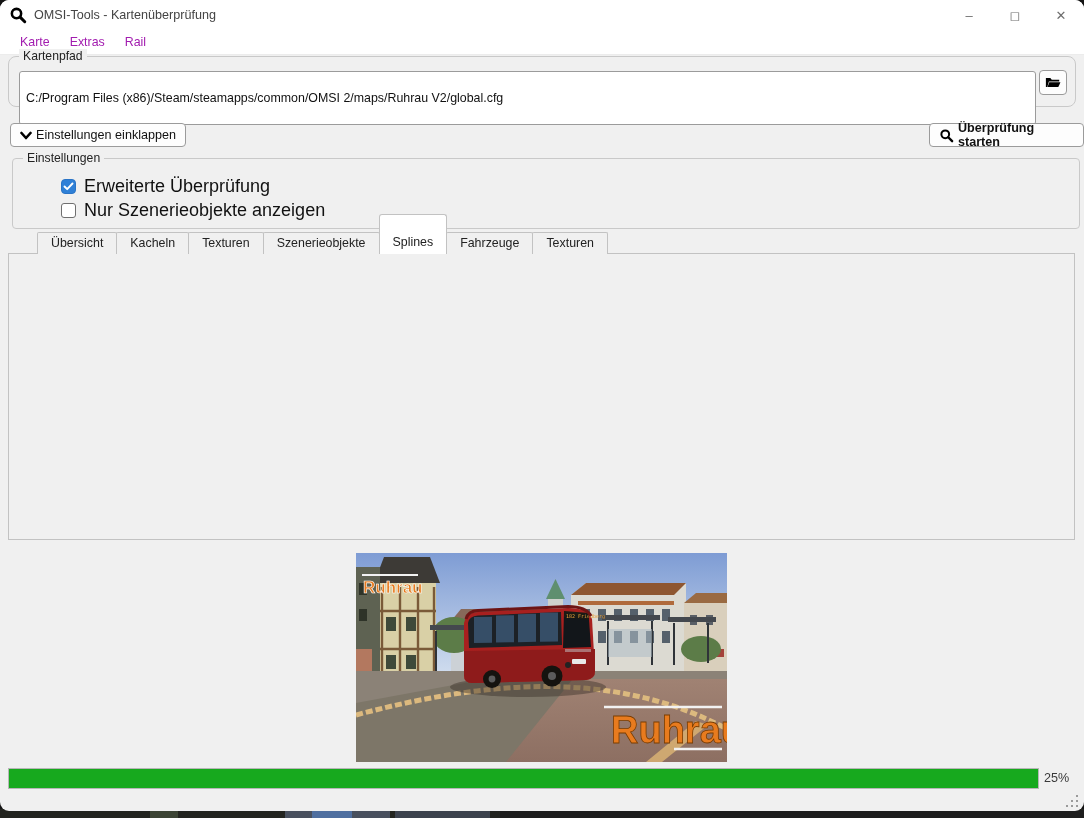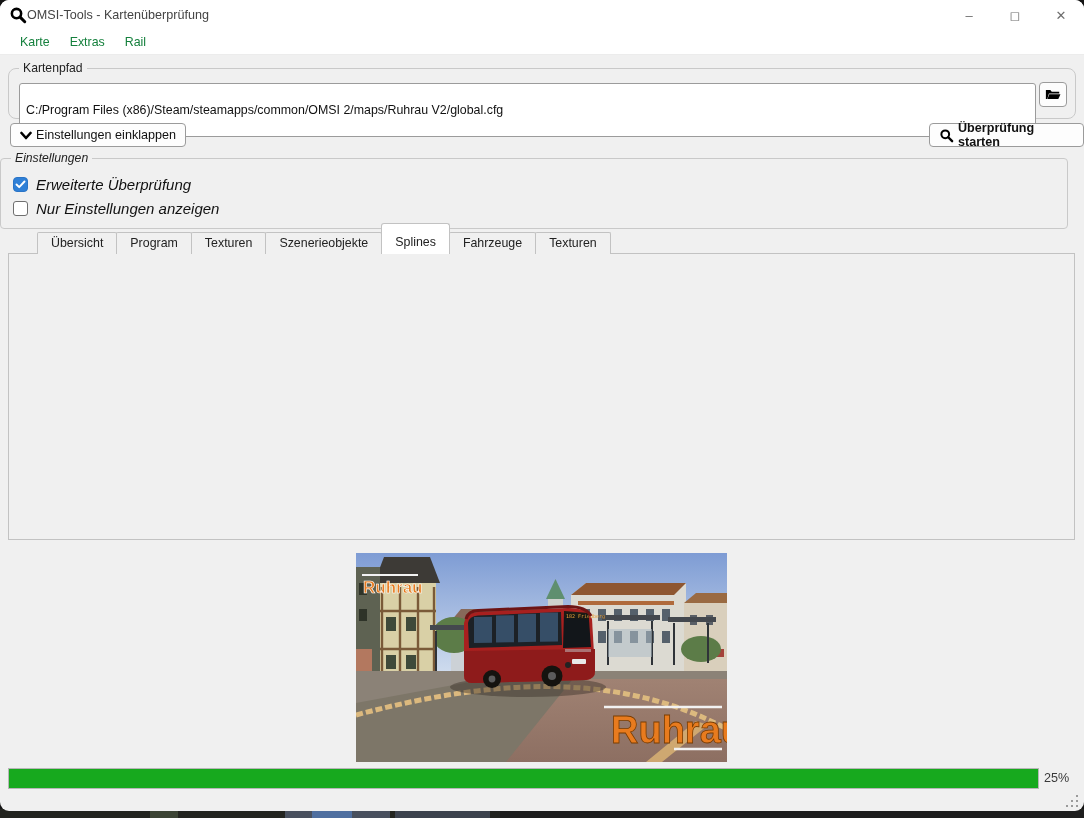--- a/index.html
+++ b/index.html
@@ -5,54 +5,54 @@
   html,body{margin:0;padding:0;background:#101010;}
   .stage{position:relative;width:1084px;height:818px;background:#141414;overflow:hidden;
          font-family:"Liberation Sans",sans-serif;color:#1a1a1a;}
   .taskbar{position:absolute;left:0;bottom:0;width:1084px;height:9px;background:#23241f;}
   .taskbar .tb{position:absolute;top:1px;height:8px;}
   .win{position:absolute;top:0;left:0;width:1084px;height:811px;background:#f0f0f0;
        border-radius:9px 9px 9px 9px;overflow:hidden;}
   
   .titlebar{position:absolute;top:0;left:0;right:0;height:30px;background:#ffffff;display:flex;align-items:center;}
   .app-icon{width:18px;height:18px;margin-left:9px;}
-  .title-text{font-size:12.6px;color:#444;}
+  .title-text{margin-left:7px;font-size:12.6px;color:#444;}
   .win-controls{margin-left:auto;display:flex;height:30px;}
   .win-btn{width:46px;height:30px;display:flex;align-items:center;justify-content:center;
            color:#6e6e6e;font-size:13px;}
   
   .menubar{position:absolute;top:30px;left:0;right:0;height:25px;background:#ffffff;display:flex;
            align-items:center;padding-left:10px;box-sizing:border-box;border-bottom:1px solid #ececec;}
-  .menu-item{padding:3px 10px;font-size:12.4px;color:#15803d;}
+  .menu-item{padding:3px 10px;font-size:12.4px;color:#a21caf;}
   
   .groupbox{position:absolute;border:1px solid #c9c9c9;border-radius:4px;background:#f0f0f0;}
   .group-label{position:absolute;top:-8px;left:10px;background:#f0f0f0;padding:0 4px;font-size:12.2px;color:#222;}
   
   .path-input{position:absolute;left:10px;top:14px;width:1003px;height:20px;border:1px solid #9b9b9b;
               border-radius:3px;background:#fff;font-family:"Liberation Sans",sans-serif;
               font-size:12.4px;color:#111;padding:16px 6px;}
   .browse-btn{position:absolute;right:8px;top:13px;width:26px;height:23px;border:1px solid #9b9b9b;
               border-radius:4px;background:#fdfdfd;display:flex;align-items:center;justify-content:center;}
   
   .btn{position:absolute;height:24px;border:1px solid #9b9b9b;border-radius:4px;background:#fdfdfd;
        display:flex;align-items:center;padding:0 9px;font-size:12.6px;color:#111;box-sizing:border-box;}
   .btn.bold{font-weight:bold;}
   .btn .ic{margin-right:4px;display:flex;align-items:center;}
   
-  .cb-row{position:absolute;display:flex;align-items:center;gap:8px;font-size:15px;color:#111;}
+  .cb-row{position:absolute;display:flex;align-items:center;gap:8px;font-size:18px;color:#111;margin-left:36px;}
   .cbox{width:15px;height:15px;border-radius:4px;box-sizing:border-box;display:flex;
         align-items:center;justify-content:center;}
   .cbox.checked{background:#2f80d7;border:1px solid #2a74c6;}
   .cbox.unchecked{background:#fff;border:1px solid #6f6f6f;border-radius:3px;}
   .cbox svg{display:block;}
   
   .tabbar{position:absolute;left:8px;top:232px;display:flex;align-items:flex-end;height:22px;z-index:3;margin-left:29px;}
   .tab{border:1px solid #c2c2c2;border-bottom:none;background:#f0f0f0;font-size:12.4px;color:#222;
        padding:3px 13px 4px 13px;margin-right:-1px;border-radius:2px 2px 0 0;height:14px;line-height:14px;}
-  .tab.active{background:#ffffff;padding-top:11px;height:15px;position:relative;z-index:4;
+  .tab.active{background:#ffffff;padding-top:20px;height:15px;position:relative;z-index:4;
               border-radius:3px 3px 0 0;}
   .tabpane{position:absolute;left:8px;top:253px;width:1067px;height:287px;border:1px solid #c2c2c2;
            background:#f0f0f0;box-sizing:border-box;z-index:2;}
   .pane-label{position:absolute;font-size:12.4px;color:#111;}
   .ignored{position:absolute;font-size:12.4px;color:#111;text-align:right;}
   
   .listbox{position:absolute;background:#fff;border:1px solid #8f8f8f;overflow:hidden;box-sizing:border-box;}
   .list-item{font-size:12.3px;color:#000;line-height:16.8px;height:16.8px;padding:0 4px;white-space:nowrap;}
   .vscroll{position:absolute;top:1px;right:1px;bottom:15px;width:14px;background:#f0f0f0;}
   .vthumb{position:absolute;top:15px;left:5px;width:4px;height:26px;background:#7d7d7d;border-radius:2px;}
@@ -103,21 +103,21 @@
       </div>
     </div>
 
     <div class="menubar">
 
     <div class="menu-item">Karte</div>
         <div class="menu-item">Extras</div>
         <div class="menu-item">Rail</div>
       </div>
 
-    <div class="groupbox" style="left:8px;top:68px;width:1066px;height:49px;border-radius:8px;">
+    <div class="groupbox" style="left:8px;top:56px;width:1066px;height:49px;border-radius:8px;">
       <span class="group-label">Kartenpfad</span>
       <input class="path-input" type="text" value="C:/Program Files (x86)/Steam/steamapps/common/OMSI 2/maps/Ruhrau V2/global.cfg" style="">
       <div class="browse-btn">
         <svg width="16" height="13" viewBox="0 0 18 14">
           <path d="M1 2 h5 l1.6 2 H16 v2 H4.4 L2.6 12 H1 Z" fill="#000"></path>
           <path d="M4.8 6.6 H17.4 L15 12 H2.8 Z" fill="#000"></path>
         </svg>
       </div>
     </div>
 
@@ -132,40 +132,40 @@
     </div>
     <div class="btn" style="left:10px;top:123px;">
       <span class="ic">
         <svg width="12" height="9" viewBox="0 0 12 9">
             <polyline points="1.5,2 6,7 10.5,2" fill="none" stroke="#000" stroke-width="2.6" stroke-linecap="round" stroke-linejoin="round"></polyline>
           </svg>
       </span>
       <span>Einstellungen einklappen</span>
     </div>
 
-    <div class="groupbox" style="left:0;top:158px;width:1066px;height:69px;font-style:italic;">
+    <div class="groupbox" style="left:12px;top:158px;width:1066px;height:69px;">
       <span class="group-label">Einstellungen</span>
       <div class="cb-row" style="left:12px;top:17px;">
         <span class="cbox checked">
           <svg width="11" height="9" viewBox="0 0 11 9">
               <polyline points="1.5,4.5 4.2,7.2 9.5,1.5" fill="none" stroke="#fff" stroke-width="1.9" stroke-linecap="round" stroke-linejoin="round"></polyline>
             </svg>
         </span>
         <span>Erweiterte Überprüfung</span>
       </div>
       <div class="cb-row" style="left:12px;top:41px;">
         <span class="cbox unchecked"></span>
-        <span>Nur Einstellungen anzeigen</span>
+        <span>Nur Szenerieobjekte anzeigen</span>
       </div>
     </div>
 
     <div class="tabbar">
 
     <div class="tab">Übersicht</div>
-        <div class="tab">Program</div>
+        <div class="tab">Kacheln</div>
         <div class="tab">Texturen</div>
         <div class="tab">Szenerieobjekte</div>
         <div class="tab active">Splines</div>
         <div class="tab">Fahrzeuge</div>
         <div class="tab">Texturen</div>
       </div>
     <div class="tabpane"></div>
 
     <div class="pane-label" style="left:18px;top:263px;">Alle Splines</div>
     <div class="listbox" style="left:18px;top:280px;width:519px;height:252px;">

